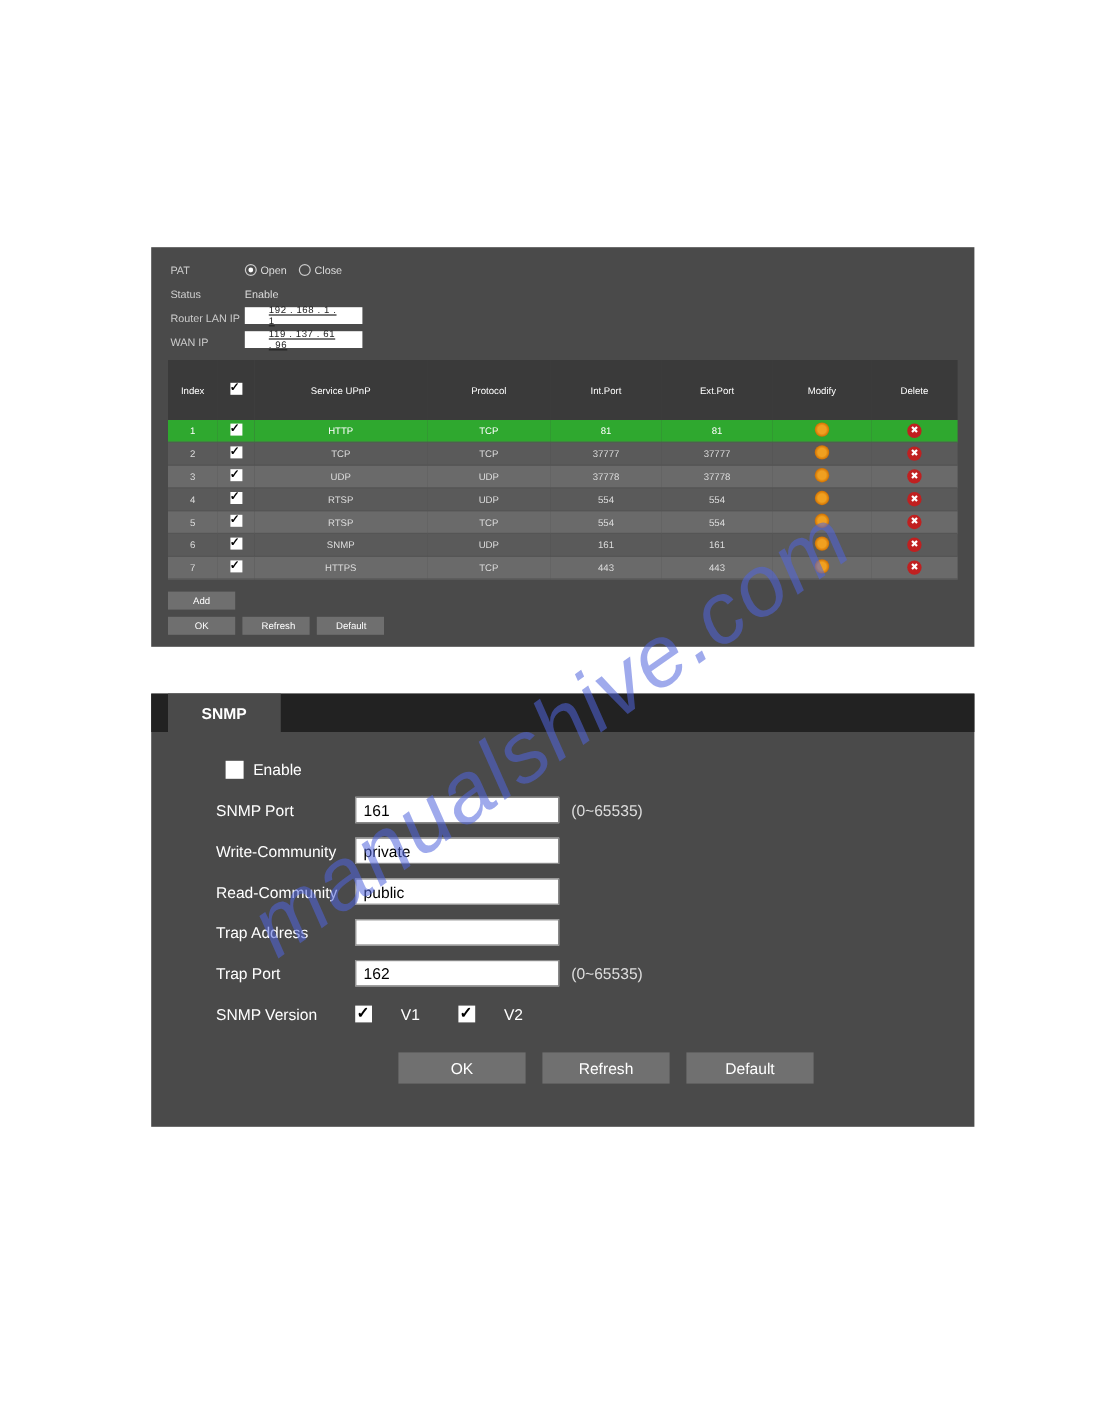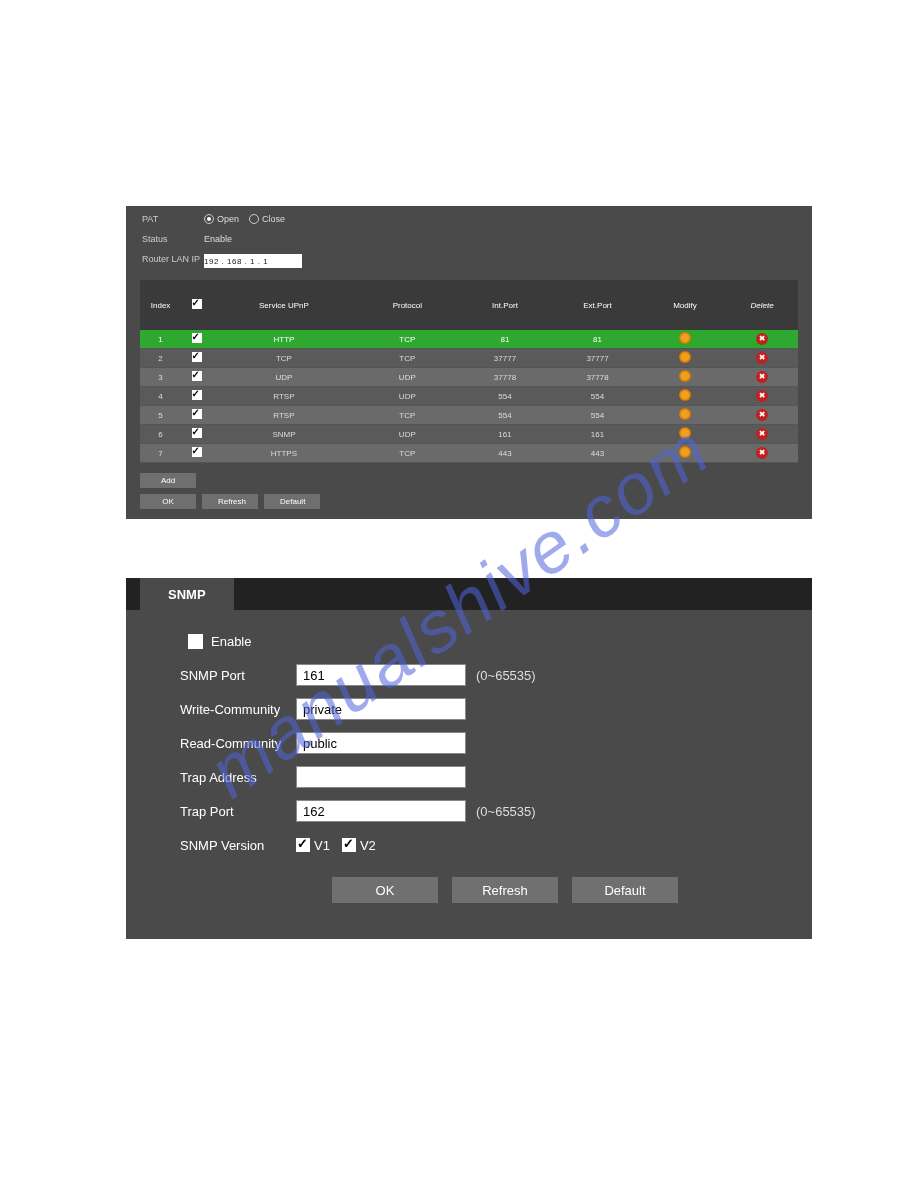--- a/index.html
+++ b/index.html
@@ -40,36 +40,37 @@
   .upnp-tab {
     display: inline-block;
     background: #4a4a4a;
     color: #fff;
     font-weight: bold;
     padding: 5px 18px;
     font-size: 9px;
     margin-left: 12px;
   }
   .upnp-form { padding: 8px 0 6px 16px; }
-  .upnp-row { display: flex; align-items: flex-start; margin-bottom: 4px; height: 16px; }
+  .upnp-row { display: flex; align-items: flex-end; margin-bottom: 4px; height: 16px; }
   .upnp-label { width: 62px; color: #ccc; }
   .upnp-radio {
     width: 10px; height: 10px; border-radius: 50%;
     border: 1px solid #ccc; display: inline-block; margin-right: 3px;
     vertical-align: middle; background: #4a4a4a; position: relative;
   }
   .upnp-radio.checked::after {
     content: ""; position: absolute; left: 2px; top: 2px;
     width: 4px; height: 4px; background: #fff; border-radius: 50%;
   }
   .upnp-radiolabel { margin-right: 10px; vertical-align: middle; }
   .upnp-ip {
     background: #fff; color: #222; width: 98px; height: 14px;
-    display: flex; align-items: center; padding: 0 0; font-size: 8px;
+    display: flex; align-items: center; padding: 0 20px; font-size: 8px;
     letter-spacing: 0.5px;
+    text-decoration: underline;
   }
 
   .pat-title { margin: 4px 0 0 24px; font-weight: bold; color: #fff; }
   .pat-table { width: 658px; margin-left: 14px; border-collapse: collapse; }
   .pat-table th {
     background: #3a3a3a; color: #fff; font-weight: normal;
     padding: 19px 2px; font-size: 8px; text-align: center;
   }
   .pat-table td {
     text-align: center; padding: 2px; font-size: 8px; color: #ddd;
@@ -78,21 +79,21 @@
   .pat-table tr.sel td { background: #2fa82f; color: #fff; }
   .pat-table tr.alt td { background: #5a5a5a; }
   .pat-table tr.norm td { background: #6a6a6a; }
   .col-idx { width: 40px; }
   .col-chk { width: 30px; }
   .col-svc { width: 140px; }
   .col-proto { width: 100px; }
   .col-int { width: 90px; }
   .col-ext { width: 90px; }
   .col-mod { width: 80px; }
-  .col-del { width: 70px; font-style: italic; }
+  .col-del { width: 70px; }
   .chk {
     width: 10px; height: 10px; background: #fff;
     display: inline-block; position: relative;
   }
   .chk.on::after {
     content: "✓"; position: absolute; left: 0; top: -2px;
     font-size: 10px; color: #000; font-weight: bold;
   }
   .mod-icon {
     width: 12px; height: 12px; display: inline-block;
@@ -140,21 +141,21 @@
     display: inline-block; margin-right: 8px; position: relative;
   }
   .snmp-row { display: flex; align-items: center; margin-bottom: 10px; height: 24px; }
   .snmp-label { width: 140px; padding-left: 24px; }
   .snmp-input {
     width: 170px; height: 22px; background: #fff; color: #000;
     border: 1px solid #888; padding: 0 6px; font-size: 13px;
     display: flex; align-items: center;
   }
   .snmp-hint { margin-left: 10px; color: #ddd; text-align: right; }
-  .snmp-ver { margin-left: 0; display: flex; align-items: center; }
+  .snmp-ver { margin-left: 0; display: flex; align-items: center; gap: 20px; }
   .snmp-vchk {
     width: 14px; height: 14px; background: #fff; display: inline-block;
     margin-right: 4px; position: relative;
   }
   .snmp-vchk.on::after {
     content: "✓"; position: absolute; left: 1px; top: -2px;
     font-size: 13px; color: #000; font-weight: bold;
   }
   .snmp-vlab { margin-right: 12px; }
   .snmp-btnrow { display: flex; gap: 14px; margin: 20px 0 0 176px; }
@@ -179,20 +180,24 @@
       <span class="upnp-radio"></span>
       <span class="upnp-radiolabel">Close</span>
     </div>
     <div class="upnp-row">
       <span class="upnp-label">Status</span>
       <span>Enable</span>
     </div>
     <div class="upnp-row">
       <span class="upnp-label">Router LAN IP</span>
       <span class="upnp-ip">192 . 168 . 1 . 1</span>
+    </div>
+    <div class="upnp-row">
+      <span class="upnp-label">WAN IP</span>
+      <span class="upnp-ip">119 . 137 . 61 . 96</span>
     </div>
   </div>
 
 
   <table class="pat-table">
     <thead>
       <tr>
         <th class="col-idx">Index</th>
         <th class="col-chk">
           <span class="chk on"></span>

